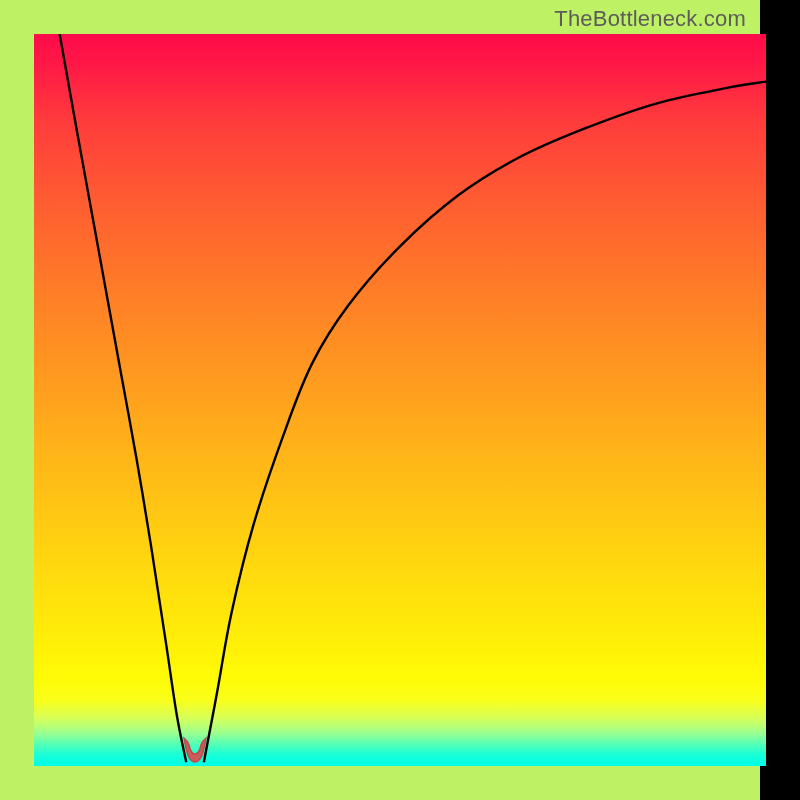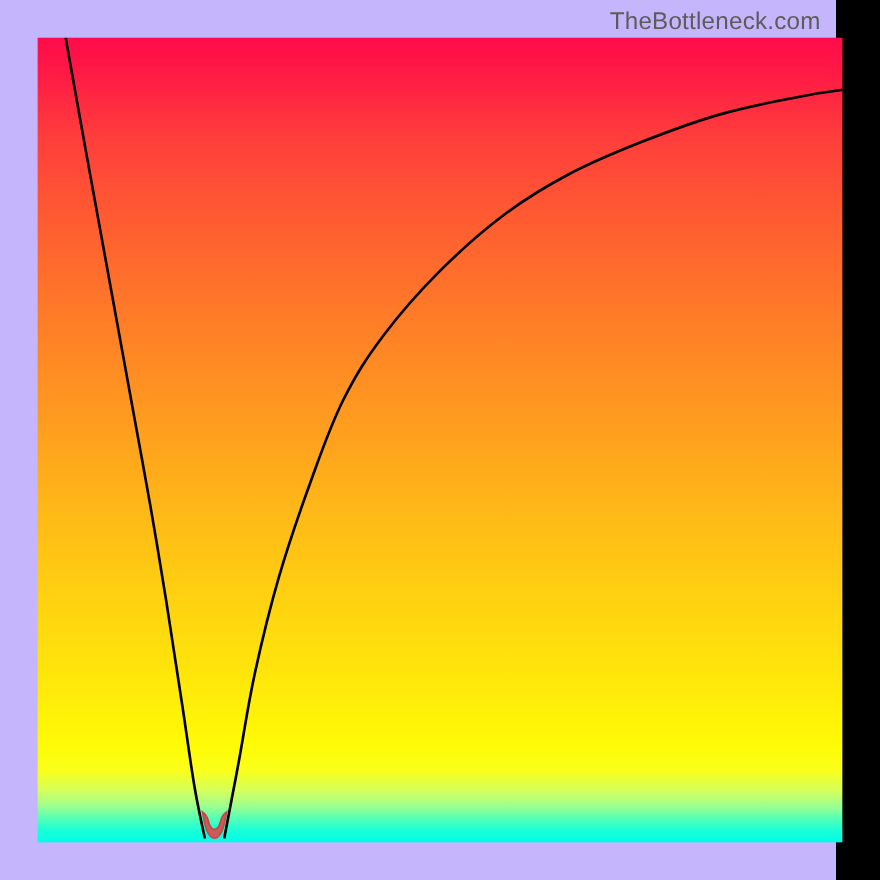--- a/index.html
+++ b/index.html
@@ -7,21 +7,21 @@
     padding: 0;
     width: 800px;
     height: 800px;
     background: #000;
     position: relative;
     font-family: Arial, Helvetica, sans-serif;
   }
   .outer {
     width: 760px;
     height: 800px;
-    background: #c4b5fd;
+    background: #bef264;
     position: absolute;
     top: 0;
     left: 0;
   }
   .plot-area {
     position: absolute;
     top: 34px;
     left: 34px;
     width: 732px;
     height: 732px;

